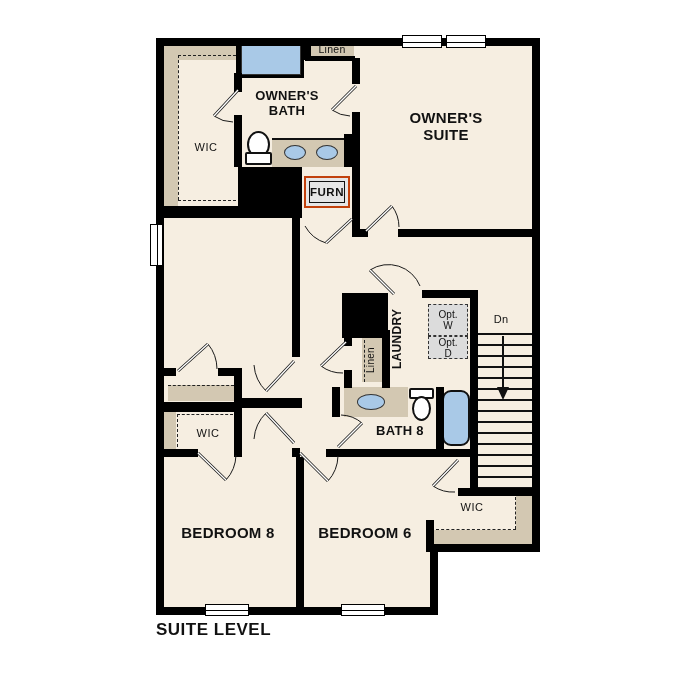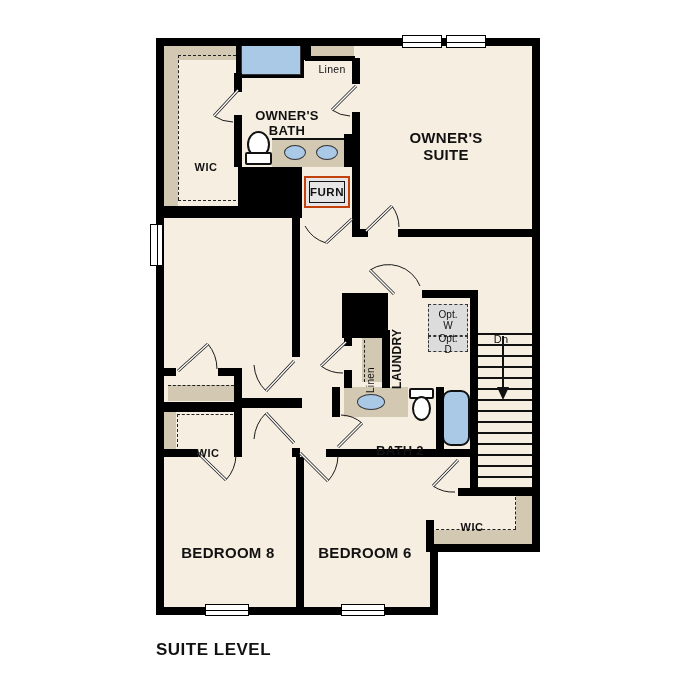--- a/index.html
+++ b/index.html
@@ -13,24 +13,24 @@
   .fix{position:absolute;z-index:4;}
   .wall{position:absolute;background:var(--wall,#000);z-index:5;}
   .win{position:absolute;background:#fff;border:1px solid #000;z-index:6;box-sizing:border-box;}
   .win-h::after{content:'';position:absolute;left:0;right:0;top:50%;height:1px;background:#000;}
   .win-v::after{content:'';position:absolute;top:0;bottom:0;left:50%;width:1px;background:#000;}
   #door-svg{position:absolute;left:0;top:0;z-index:7;}
   .leaf-outer{stroke:#1a1a1a;stroke-width:3;fill:none;}
   .leaf-inner{stroke:#ffffff;stroke-width:1.4;fill:none;}
   .swing{stroke:#1a1a1a;stroke-width:1;fill:none;}
   .lbl{position:absolute;z-index:8;display:flex;align-items:center;justify-content:center;
-       text-align:center;line-height:1.12;letter-spacing:.3px;margin-top:20px;}
+       text-align:center;line-height:1.12;letter-spacing:.3px;}
   .room-big{font-size:15px;font-weight:bold;}
   .room-med{font-size:13px;font-weight:bold;}
-  .room-sm{font-size:11px;font-weight:bold;letter-spacing:.5px;}
+  .room-sm{font-size:11px;font-weight:normal;letter-spacing:.5px;}
   .tiny{font-size:10.5px;}
   .vlabel{writing-mode:vertical-rl;transform:rotate(180deg);}
   .tub1-frame{background:#000;}
   .tub1{position:absolute;left:5px;top:5px;width:58px;height:30px;
         background:var(--fixture_blue,#a9c9e7);border:1px solid #333;}
   .tub2{background:var(--fixture_blue,#a9c9e7);border:2px solid #111;border-radius:9px;box-sizing:border-box;}
   .toilet-bowl{background:#fff;border:2px solid #111;border-radius:50%;box-sizing:border-box;}
   .toilet-tank{background:#fff;border:2px solid #111;border-radius:2px;box-sizing:border-box;}
   .sink{background:var(--fixture_blue,#a9c9e7);border:1px solid #333;border-radius:50%;box-sizing:border-box;}
   .counter-edge{border-top:2px solid #111;box-sizing:border-box;}
@@ -81,21 +81,21 @@
     <div class="fix sink" style="left:284px;top:145px;width:22px;height:15px;"></div>
     <div class="fix sink" style="left:316px;top:145px;width:22px;height:15px;"></div>
 
     <div class="fix furn-outer" style="left:304px;top:176px;width:46px;height:32px;">
       <div class="furn-inner">FURN</div>
     </div>
 
     <div class="appl" style="left:428px;top:304px;width:40px;height:32px;">
       <div class="t">Opt. W</div>
     </div>
-    <div class="appl" style="left:428px;top:336px;width:40px;height:16px;">
+    <div class="appl" style="left:428px;top:336px;width:40px;height:23px;">
       <div class="t">Opt. D</div>
     </div>
 
     <div class="tan" style="left:344px;top:387px;width:64px;height:30px;"></div>
     <div class="fix sink" style="left:357px;top:394px;width:28px;height:16px;"></div>
     <div class="fix toilet-tank" style="left:409px;top:388px;width:25px;height:11px;"></div>
     <div class="fix toilet-bowl" style="left:412px;top:396px;width:19px;height:25px;"></div>
     <div class="fix tub2" style="left:442px;top:390px;width:28px;height:56px;"></div>
 
     <div class="treads" style="left:478px;top:333px;width:54px;height:156px;"></div>
@@ -144,21 +144,21 @@
         <path d="M458,460 L433,486" class="leaf-inner"></path>
       </svg>
 
     <div class="lbl room-big" style="left:396px;top:104px;width:100px;height:46px;">OWNER'S SUITE</div>
     <div class="lbl room-med" style="left:240px;top:86px;width:94px;height:36px;">OWNER'S BATH</div>
     <div class="lbl room-sm" style="left:184px;top:140px;width:44px;height:14px;">WIC</div>
     <div class="lbl tiny" style="left:310px;top:42px;width:44px;height:15px;">Linen</div>
     <div class="lbl vlabel" style="left:389px;top:296px;width:17px;height:86px;font-size:12px;font-weight:bold;">LAUNDRY</div>
     <div class="lbl vlabel" style="left:363px;top:338px;width:15px;height:44px;font-size:10px;">Linen</div>
     <div class="lbl" style="left:487px;top:312px;width:28px;height:14px;font-size:11px;">Dn</div>
-    <div class="lbl room-med" style="left:362px;top:423px;width:76px;height:16px;">BATH 2</div>
+    <div class="lbl room-med" style="left:362px;top:423px;width:76px;height:16px;">BATH 8</div>
     <div class="lbl room-sm" style="left:186px;top:426px;width:44px;height:14px;">WIC</div>
     <div class="lbl room-sm" style="left:450px;top:500px;width:44px;height:14px;">WIC</div>
     <div class="lbl room-big" style="left:164px;top:524px;width:128px;height:18px;">BEDROOM 8</div>
     <div class="lbl room-big" style="left:302px;top:524px;width:126px;height:18px;">BEDROOM 6</div>
     <div class="lbl title" style="left:156px;top:619px;width:220px;height:22px;">SUITE LEVEL</div>
   <div class="wall" style="left: 156px; top: 38px; width: 384px; height: 8px;"></div>
       <div class="wall" style="left: 156px; top: 38px; width: 8px; height: 577px;"></div>
       <div class="wall" style="left: 532px; top: 38px; width: 8px; height: 514px;"></div>
       <div class="wall" style="left: 430px; top: 544px; width: 110px; height: 8px;"></div>
       <div class="wall" style="left: 430px; top: 544px; width: 8px; height: 71px;"></div>

